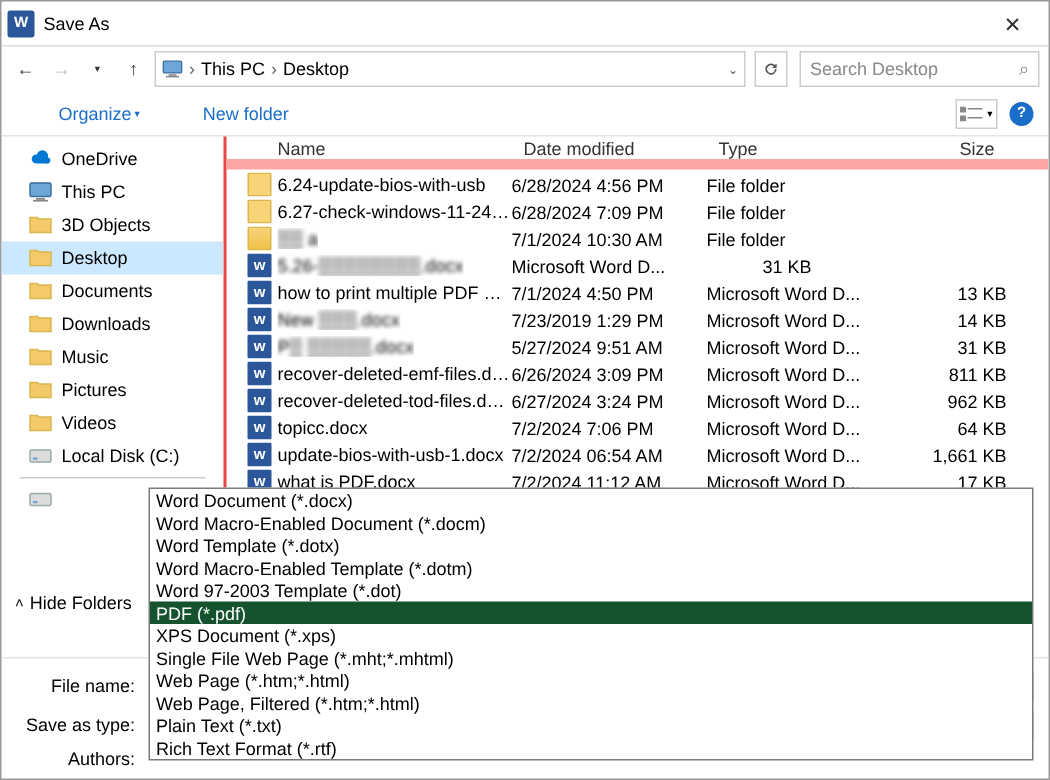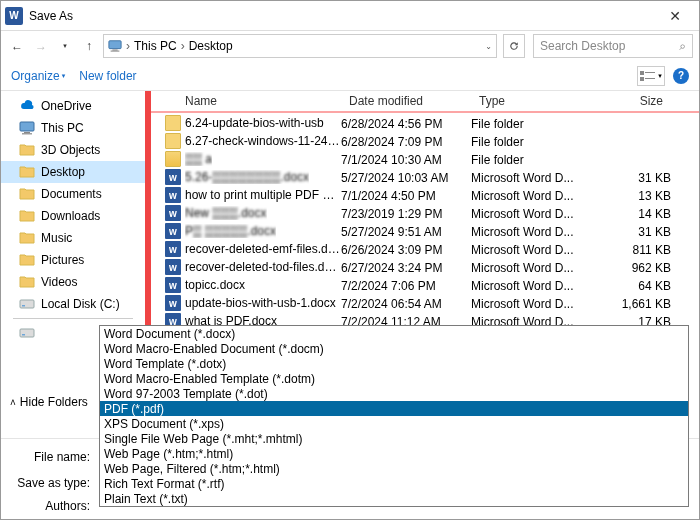--- a/index.html
+++ b/index.html
@@ -18,34 +18,34 @@
 .bc-pc-icon { width: 14px; height: 14px; display: inline-block; }
 .bc-pc-icon svg { display: block; }
 .bc-sep { color: #666; padding: 0 2px; }
 .bc-text { color: #000; }
 .refresh { width: 22px; height: 24px; border: 1px solid #ccc; display: flex; align-items: center; justify-content: center; margin-left: 2px; }
 .search { width: 160px; height: 24px; border: 1px solid #ccc; display: flex; align-items: center; padding: 0 6px; margin-left: 4px; color: #888; gap: 4px; }
 .search input { border: 0; outline: 0; width: 100%; font-size: 12px; color: #333; }
 .search input::placeholder { color: #888; }
 
 .toolbar { height: 30px; display: flex; align-items: center; padding: 0 10px; gap: 14px; border-bottom: 1px solid #e4e4e4; }
-.tb-item { color: #1a6ec9; display: inline-flex; align-items: center; gap: 2px; }
+.tb-item { color: #1a6ec9; display: inline-flex; align-items: center; gap: 2px; margin-left: 28px; }
 .tb-right { margin-left: auto; display: flex; align-items: center; gap: 8px; }
 .view-icon { width: 28px; height: 20px; border: 1px solid #ccc; display: flex; align-items: center; justify-content: center; }
 .help-icon { width: 16px; height: 16px; border-radius: 50%; background: #1a6ec9; color: #fff; display: flex; align-items: center; justify-content: center; font-size: 10px; font-weight: bold; }
 
 .body { flex: 1; display: flex; min-height: 0; }
-.tree { width: 150px; border-right: 6px solid #ef4444; overflow: hidden; padding-top: 4px; }
+.tree { width: 150px; border-right: 2px solid #ef4444; overflow: hidden; padding-top: 4px; }
 .tree .titem { height: 22px; display: flex; align-items: center; padding-left: 18px; gap: 6px; }
 .tree .titem.sel { background: #cce8ff; }
 .tree .icon16 { width: 16px; height: 16px; display: inline-flex; align-items: center; justify-content: center; }
 .icn-hr { height: 1px; background: #ccc; margin: 3px 12px; }
 
 .files { flex: 1; display: flex; flex-direction: column; overflow: hidden; }
-.fhdr { display: flex; align-items: center; height: 22px; border-bottom: 2px solid #fca5a5; color: #333; }
+.fhdr { display: flex; align-items: flex-end; height: 22px; border-bottom: 7px solid #fca5a5; color: #333; }
 .fhdr div { padding: 0 8px; }
 .col-name { width: 190px; display: flex; align-items: center; gap: 4px; padding-left: 14px !important; }
 .col-date { width: 130px; }
 .col-type { width: 120px; }
 .col-size { width: 80px; text-align: right; }
 .frow { display: flex; align-items: flex-end; height: 18px; font-size: 12px; }
 .frow .col-name { overflow: hidden; text-overflow: ellipsis; white-space: nowrap; }
 .fic { width: 16px; height: 16px; display: inline-flex; align-items: center; justify-content: center; font-size: 10px; border-radius: 1px; flex-shrink: 0; }
 .fic.folder { background: #f6d477; border: 1px solid #d8b74e; }
 .fic.folder2 { background: linear-gradient(#f6d477,#f0c14b); border: 1px solid #d8b74e; }
@@ -53,21 +53,21 @@
 
 .bottom { border-top: 1px solid #e4e4e4; padding: 8px 10px 6px; display: grid; grid-template-columns: 85px 1fr; row-gap: 6px; column-gap: 4px; align-items: center; }
 .blabel { text-align: right; padding-right: 6px; }
 .binput { height: 20px; border: 1px solid #7a7a7a; padding: 0 4px; display: flex; align-items: center; width: 100%; background: #fff; }
 .binput.sel { background: #fff; }
 .binput .sel-text { background: #0078d4; color: #fff; padding: 0 1px; }
 .binput .dd { margin-left: auto; font-size: 8px; color: #333; }
 
 .dropdown { position: absolute; left: 99px; top: 325px; width: 590px; background: #fff; border: 1px solid #7a7a7a; z-index: 10; }
 .dropdown .opt { height: 15px; padding: 0 4px; display: flex; align-items: center; font-size: 12px; }
-.dropdown .opt.hl { background: #0369a1; color: #fff; }
+.dropdown .opt.hl { background: #14532d; color: #fff; }
 
 .footer { position: absolute; left: 10px; top: 395px; display: flex; align-items: center; gap: 4px; font-size: 12px; }
 .footer .chev { font-size: 10px; }
 
 
 .arrow { font-size: 12px; }
 .dropdown-arrow { font-size: 7px; }
 .blur { color: transparent; text-shadow: 0 0 3px #000; }
 </style>
 </head>
@@ -263,21 +263,20 @@
             </div>
             <div class="col-date">7/1/2024 10:30 AM</div>
             <div class="col-type">File folder</div>
             <div class="col-size"></div>
           </div>
           <div class="frow">
             <div class="col-name">
               <span class="fic word">w</span>
               <span style="overflow:hidden;text-overflow:ellipsis;white-space:nowrap"><span class="blur">5.26-▒▒▒▒▒▒▒▒.docx</span></span>
             </div>
-            <div class="col-date">5/27/2024 10:03 AM</div>
             <div class="col-type">Microsoft Word D...</div>
             <div class="col-size">31 KB</div>
           </div>
           <div class="frow">
             <div class="col-name">
               <span class="fic word">w</span>
               <span style="overflow:hidden;text-overflow:ellipsis;white-space:nowrap">how to print multiple PDF at once.docx</span>
             </div>
             <div class="col-date">7/1/2024 4:50 PM</div>
             <div class="col-type">Microsoft Word D...</div>
@@ -376,15 +375,15 @@
     <div class="opt">Word Document (*.docx)</div>
     <div class="opt">Word Macro-Enabled Document (*.docm)</div>
     <div class="opt">Word Template (*.dotx)</div>
     <div class="opt">Word Macro-Enabled Template (*.dotm)</div>
     <div class="opt">Word 97-2003 Template (*.dot)</div>
     <div class="opt hl">PDF (*.pdf)</div>
     <div class="opt">XPS Document (*.xps)</div>
     <div class="opt">Single File Web Page (*.mht;*.mhtml)</div>
     <div class="opt">Web Page (*.htm;*.html)</div>
     <div class="opt">Web Page, Filtered (*.htm;*.html)</div>
+    <div class="opt">Plain Text (*.txt)</div>
     <div class="opt">Rich Text Format (*.rtf)</div>
-    <div class="opt">Plain Text (*.txt)</div>
   </div>
 
 </body></html>

